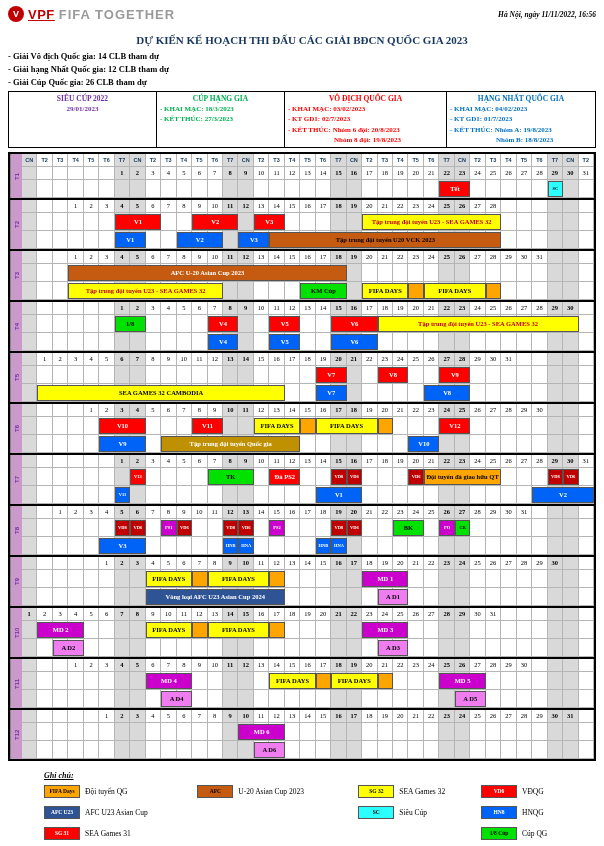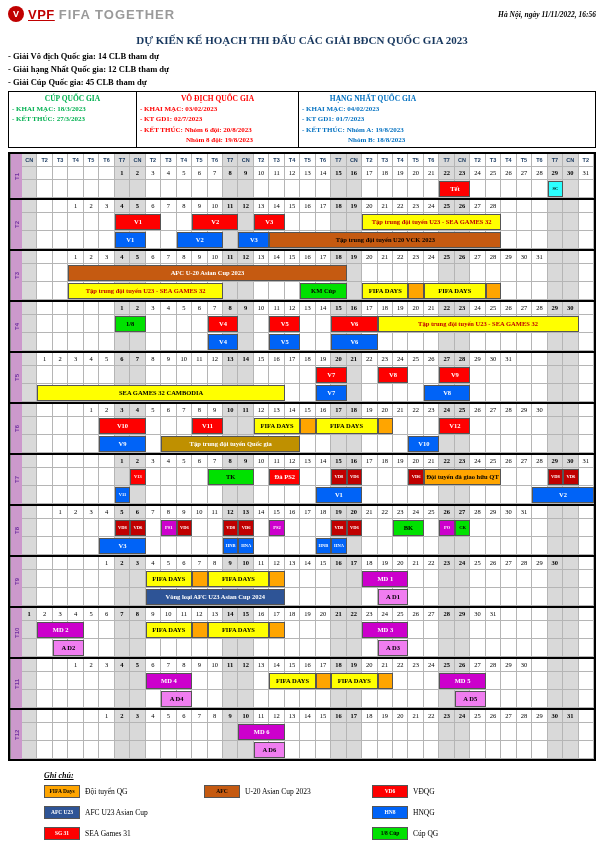--- a/index.html
+++ b/index.html
@@ -56,26 +56,30 @@
       <span class="logo-shine">FIFA TOGETHER</span>
     </div>
     <div class="dateline">Hà Nội, ngày 11/11/2022, 16:56</div>
   </div>
 
   <div class="doc-title">DỰ KIẾN KẾ HOẠCH THI ĐẤU CÁC GIẢI BĐCN QUỐC GIA 2023</div>
 
   <div class="bullets">
     <div>- Giải Vô địch Quốc gia: 14 CLB tham dự</div>
     <div>- Giải hạng Nhất Quốc gia: 12 CLB tham dự</div>
-    <div>- Giải Cúp Quốc gia: 45 CLB tham dự</div>
+    <div>- Giải Cúp Quốc gia: 26 CLB tham dự</div>
   </div>
 
   <div class="infobar" id="infobar">
+      <div class="infobox" style="width: 148px; color: rgb(112, 48, 160);">
+        <div class="ib-title">SIÊU CÚP 2022</div>
+        <div class="ib-line" style="text-align: center;">29/01/2023</div>
+      </div>
       <div class="infobox" style="width: 128px; color: rgb(0, 176, 80);">
-        <div class="ib-title">CÚP QUỐC GIA</div>
+        <div class="ib-title">CÚP HẠNG GIA</div>
         <div class="ib-line">- KHAI MẠC: 18/3/2023</div>
         <div class="ib-line">- KẾT THÚC: 27/3/2023</div>
       </div>
       <div class="infobox" style="width: 162px; color: rgb(255, 0, 0);">
         <div class="ib-title">VÔ ĐỊCH QUỐC GIA</div>
         <div class="ib-line">- KHAI MẠC: 03/02/2023</div>
         <div class="ib-line">- KT GD1: 02/7/2023</div>
         <div class="ib-line">- KẾT THÚC:  Nhóm 6 đội: 20/8/2023</div>
         <div class="ib-line indent">Nhóm 8 đội: 19/8/2023</div>
       </div>
@@ -1570,20 +1574,30 @@
             <div class="leg-box" style="background: rgb(254, 0, 0); color: rgb(255, 255, 255);">SG 31</div>
             <div class="leg-desc">SEA Games 31</div>
           </div>
         </div>
         <div class="leg-col leg-col2">
           <div class="leg-item">
             <div class="leg-box" style="background: rgb(197, 90, 17); color: rgb(0, 0, 0);">AFC</div>
             <div class="leg-desc">U-20 Asian Cup 2023</div>
           </div>
         </div>
+        <div class="leg-col leg-col3">
+          <div class="leg-item">
+            <div class="leg-box" style="background: rgb(255, 255, 0); color: rgb(0, 0, 0);">SG 32</div>
+            <div class="leg-desc">SEA Games 32</div>
+          </div>
+          <div class="leg-item">
+            <div class="leg-box" style="background: rgb(43, 255, 255); color: rgb(0, 0, 0);">SC</div>
+            <div class="leg-desc">Siêu Cúp</div>
+          </div>
+        </div>
         <div class="leg-col leg-col4">
           <div class="leg-item">
             <div class="leg-box" style="background: rgb(254, 0, 0); color: rgb(255, 255, 255);">VD6</div>
             <div class="leg-desc">VĐQG</div>
           </div>
           <div class="leg-item">
             <div class="leg-box" style="background: rgb(0, 99, 247); color: rgb(255, 255, 255);">HN8</div>
             <div class="leg-desc">HNQG</div>
           </div>
           <div class="leg-item">

